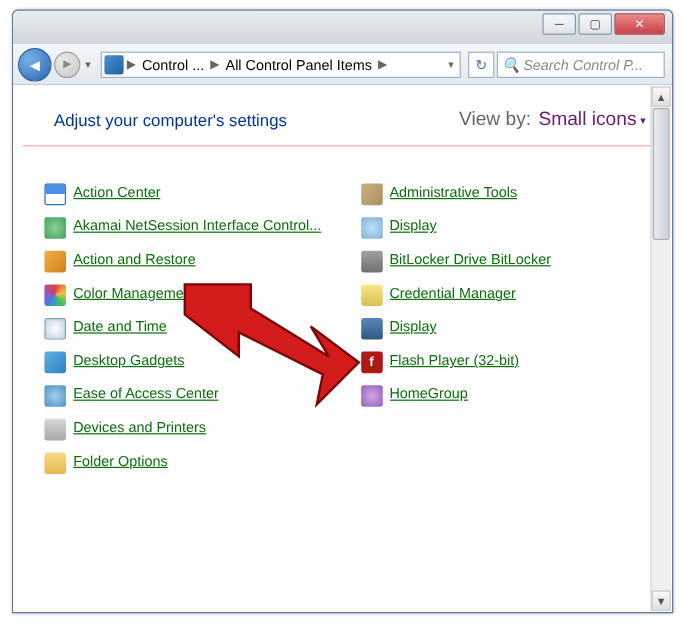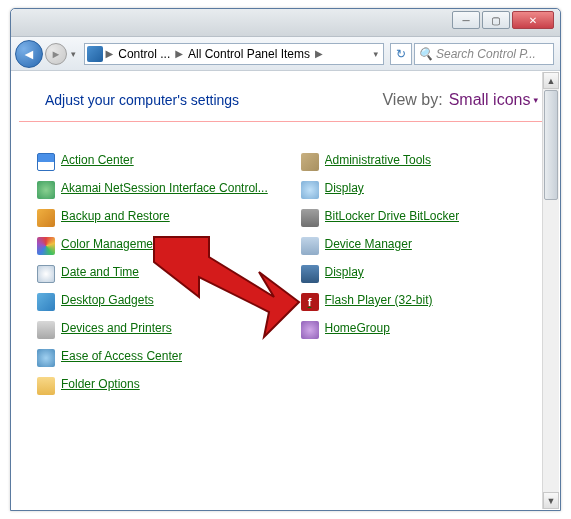--- a/index.html
+++ b/index.html
@@ -106,63 +106,63 @@
           <div class="item">
             <span class="ico i-flag"></span>
             <span class="txt">Action Center</span>
           </div>
           <div class="item">
             <span class="ico i-globe"></span>
             <span class="txt">Akamai NetSession Interface Control...</span>
           </div>
           <div class="item">
             <span class="ico i-bk"></span>
-            <span class="txt">Backup and Restore</span>
+            <span class="txt">Action and Restore</span>
           </div>
           <div class="item">
             <span class="ico i-color"></span>
             <span class="txt">Color Management</span>
           </div>
           <div class="item">
             <span class="ico i-clock"></span>
             <span class="txt">Date and Time</span>
           </div>
           <div class="item">
             <span class="ico i-gadget"></span>
             <span class="txt">Desktop Gadgets</span>
           </div>
           <div class="item">
+            <span class="ico i-ease"></span>
+            <span class="txt">Ease of Access Center</span>
+          </div>
+          <div class="item">
             <span class="ico i-print"></span>
             <span class="txt">Devices and Printers</span>
-          </div>
-          <div class="item">
-            <span class="ico i-ease"></span>
-            <span class="txt">Ease of Access Center</span>
           </div>
           <div class="item">
             <span class="ico i-folder"></span>
             <span class="txt">Folder Options</span>
           </div>
         </div>
       <div class="col" id="col-right">
           <div class="item">
             <span class="ico i-admin"></span>
             <span class="txt">Administrative Tools</span>
           </div>
           <div class="item">
             <span class="ico i-auto"></span>
             <span class="txt">Display</span>
           </div>
           <div class="item">
             <span class="ico i-bitl"></span>
             <span class="txt">BitLocker Drive BitLocker</span>
           </div>
           <div class="item">
-            <span class="ico i-dev"></span>
-            <span class="txt">Device Manager</span>
+            <span class="ico i-cred"></span>
+            <span class="txt">Credential Manager</span>
           </div>
           <div class="item">
             <span class="ico i-disp"></span>
             <span class="txt">Display</span>
           </div>
           <div class="item">
             <span class="ico i-flash">f</span>
             <span class="txt">Flash Player (32-bit)</span>
           </div>
           <div class="item">

